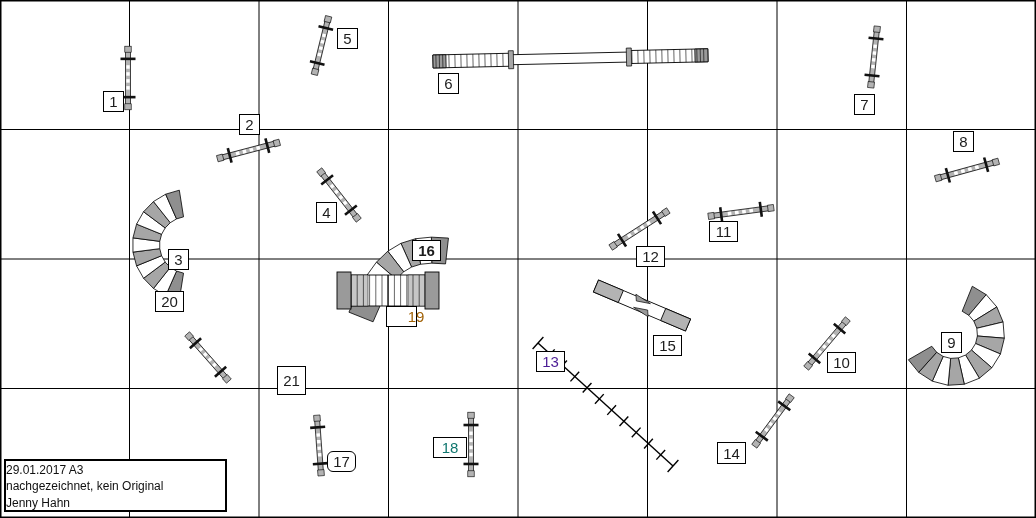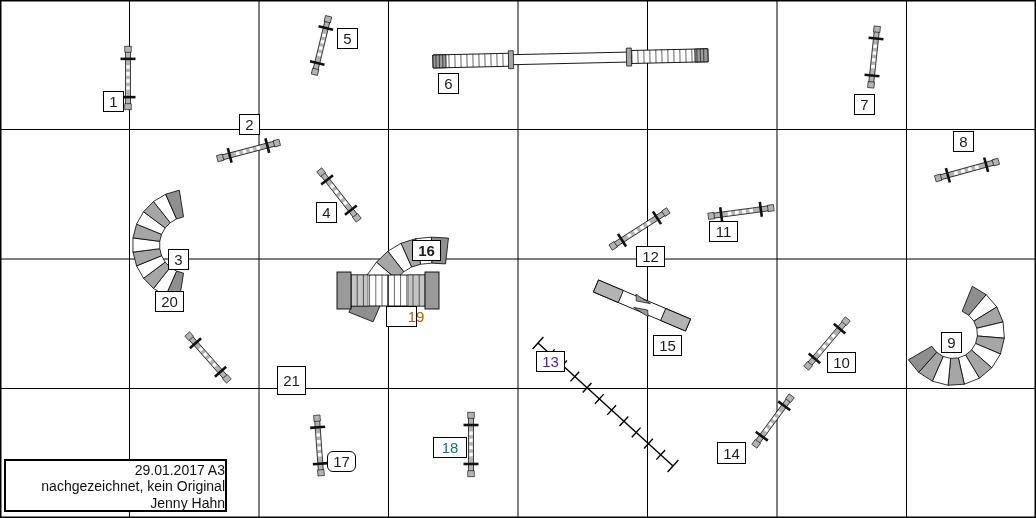--- a/index.html
+++ b/index.html
@@ -3,21 +3,21 @@
 <meta charset="utf-8">
 <style>
   html,body{margin:0;padding:0;background:#fff;}
   .stage{position:relative;width:1036px;height:518px;background:#ffffff;
          font-family:"Liberation Sans",sans-serif;overflow:hidden;}
   svg{position:absolute;left:0;top:0;}
   .num{position:absolute;display:flex;align-items:center;justify-content:center;
        border:1px solid #000;background:#fff;color:#1c1c1c;font-size:15px;
        box-sizing:border-box;}
   .infobox{position:absolute;border:2px solid #000;background:#fff;
-       text-align:right;color:#101010;font-size:14px;line-height:16.4px;
+       text-align:left;color:#101010;font-size:12px;line-height:16.4px;
        box-sizing:border-box;padding-top:1px;}
 </style>
 </head>
 <body>
 
 <div class="stage">
   <svg id="course-svg" width="1036" height="518" viewBox="0 0 1036 518">
     <g id="grid-layer">
         <line x1="129.5" y1="0" x2="129.5" y2="518" stroke="#000000" stroke-width="1"></line>
         <line x1="259" y1="0" x2="259" y2="518" stroke="#000000" stroke-width="1"></line>

